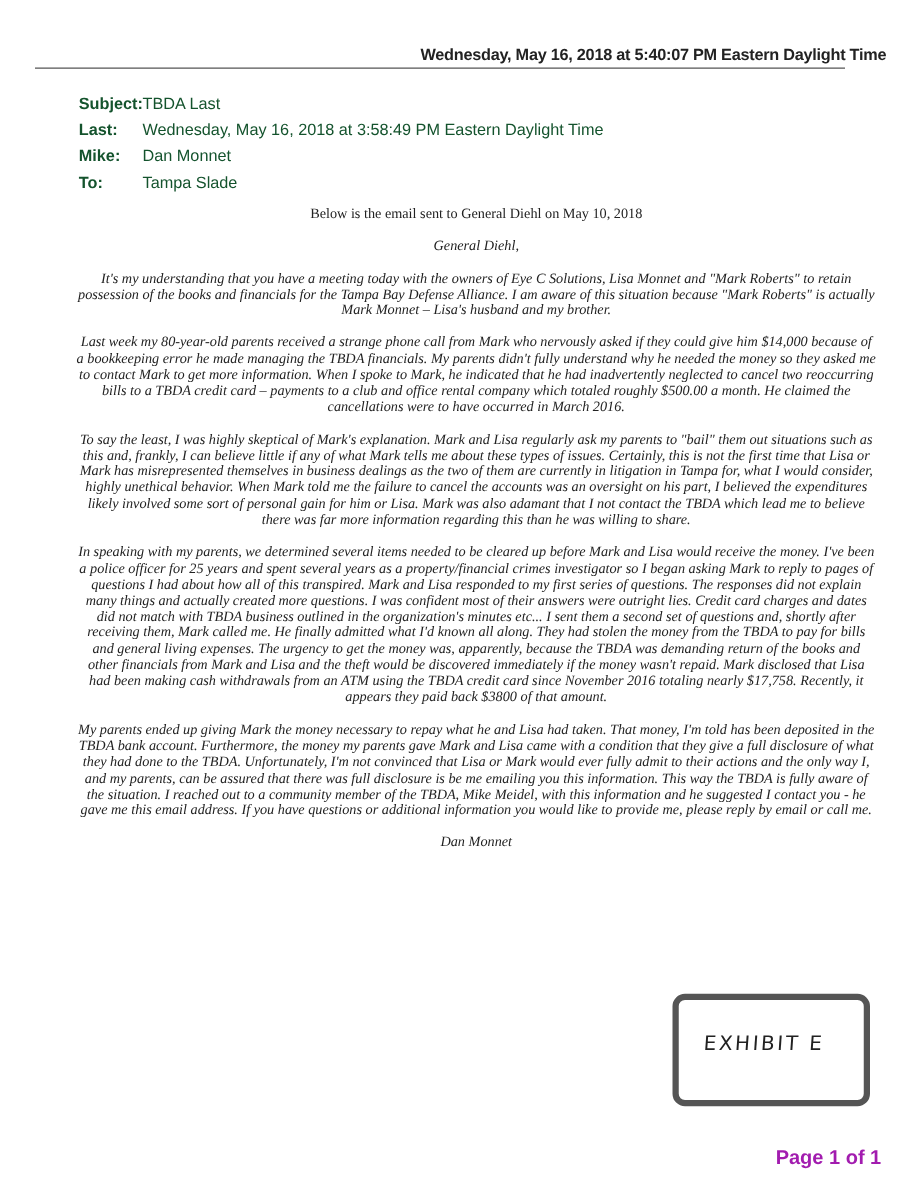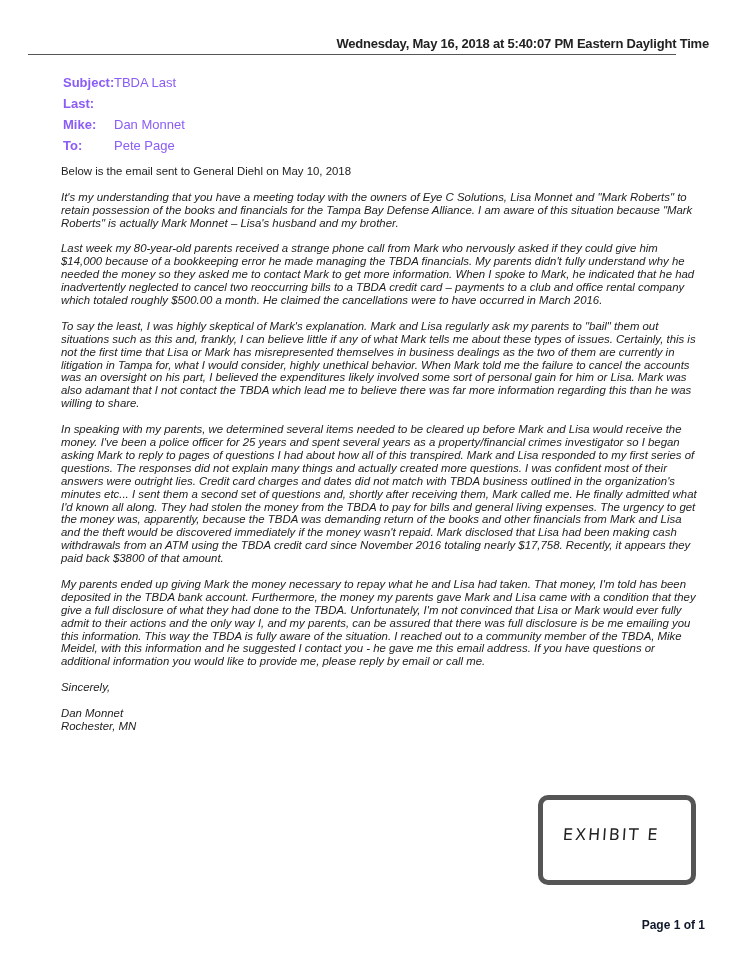--- a/index.html
+++ b/index.html
@@ -7,81 +7,81 @@
   .header-date {
     position: absolute; left: 0; right: 0; top: 36px;
     text-align: right; padding-right: 29px;
     font-family: "Liberation Sans", sans-serif; font-weight: bold; font-size: 13px; color: #222;
     letter-spacing: -0.2px;
   }
   .header-rule {
     position: absolute; left: 28px; width: 648px; top: 54px; height: 0;
     border-top: 1.5px solid #555;
   }
-  .meta { position: absolute; left: 63px; top: 72px; font-family: "Liberation Sans", sans-serif; font-size: 13px; color: #8b5cf6; }
+  .meta { position: absolute; left: 63px; top: 72px; font-family: "Liberation Sans", sans-serif; font-size: 13px; color: #14532d; }
   .meta-row { display: flex; height: 21px; align-items: center; }
   .meta-label { width: 51px; font-weight: bold; }
   .meta-value { }
   .body-text {
     position: absolute; left: 61px; top: 165px; width: 640px;
-    font-family: Liberation Sans, sans-serif; font-size: 11.4px; line-height: 12.9px; color: #222;
+    font-family: Liberation Serif, serif; font-size: 11.4px; line-height: 12.9px; color: #222; text-align: center;
   }
   .body-text p { margin: 0 0 12.9px 0; }
   .intro { font-style: normal; }
   .it { font-style: italic; }
   .sig p { margin: 0; }
   .exhibit {
     position: absolute; left: 538px; top: 795px; width: 148px; height: 80px;
     border: 5px solid #555; border-radius: 10px; background: #fff;
   }
   .exhibit-label {
     position: absolute; left: 20px; top: 25px;
     font-family: "DejaVu Sans", sans-serif; font-size: 16px; letter-spacing: 2px; color: #222;
     transform: skewX(-4deg);
   }
   .page-num {
     position: absolute; right: 33px; top: 918px;
-    font-family: "Liberation Sans", sans-serif; font-weight: bold; font-size: 12px; color: #0f172a;
+    font-family: "Liberation Sans", sans-serif; font-weight: bold; font-size: 16px; color: #a21caf;
   }
 </style>
 </head>
 <body>
 
 <div class="header-date">Wednesday, May 16, 2018 at 5:40:07 PM Eastern Daylight Time</div>
 <div class="header-rule"></div>
 
 <div class="meta">
   <div class="meta-row">
     <span class="meta-label">Subject:</span>
     <span class="meta-value">TBDA Last</span>
   </div>
   <div class="meta-row">
     <span class="meta-label">Last:</span>
+    <span class="meta-value">Wednesday, May 16, 2018 at 3:58:49 PM Eastern Daylight Time</span>
   </div>
   <div class="meta-row">
     <span class="meta-label">Mike:</span>
     <span class="meta-value">Dan Monnet</span>
   </div>
   <div class="meta-row">
     <span class="meta-label">To:</span>
-    <span class="meta-value">Pete Page</span>
+    <span class="meta-value">Tampa Slade</span>
   </div>
 </div>
 
 <div class="body-text">
   <p class="intro">Below is the email sent to General Diehl on May 10, 2018</p>
+  <p class="it">General Diehl,</p>
   <p class="it">It's my understanding that you have a meeting today with the owners of Eye C Solutions, Lisa Monnet and "Mark Roberts" to retain possession of the books and financials for the Tampa Bay Defense Alliance.  I am aware of this situation because "Mark Roberts" is actually Mark Monnet – Lisa's husband and my brother.</p>
   <p class="it">Last week my 80-year-old parents received a strange phone call from Mark who nervously asked if they could give him $14,000 because of a bookkeeping error he made managing the TBDA financials.  My parents didn't fully understand why he needed the money so they asked me to contact Mark to get more information.  When I spoke to Mark, he indicated that he had inadvertently neglected to cancel two reoccurring bills to a TBDA credit card – payments to a club and office rental company which totaled roughly $500.00 a month.  He claimed the cancellations were to have occurred in March 2016.</p>
   <p class="it">To say the least, I was highly skeptical of Mark's explanation.  Mark and Lisa regularly ask my parents to "bail" them out situations such as this and, frankly, I can believe little if any of what Mark tells me about these types of issues. Certainly, this is not the first time that Lisa or Mark has misrepresented themselves in business dealings as the two of them are currently in litigation in Tampa for, what I would consider, highly unethical behavior. When Mark told me the failure to cancel the accounts was an oversight on his part, I believed the expenditures likely involved some sort of personal gain for him or Lisa.  Mark was also adamant that I not contact the TBDA which lead me to believe there was far more information regarding this than he was willing to share.</p>
   <p class="it">In speaking with my parents, we determined several items needed to be cleared up before Mark and Lisa would receive the money.  I've been a police officer for 25 years and spent several years as a property/financial crimes investigator so I began asking Mark to reply to pages of questions I had about how all of this transpired.  Mark and Lisa responded to my first series of questions.  The responses did not explain many things and actually created more questions.  I was confident most of their answers were outright lies.  Credit card charges and dates did not match with TBDA business outlined in the organization's minutes etc... I sent them a second set of questions and, shortly after receiving them, Mark called me.  He finally admitted what I'd known all along.  They had stolen the money from the TBDA to pay for bills and general living expenses.  The urgency to get the money was, apparently, because the TBDA was demanding return of the books and other financials from Mark and Lisa and the theft would be discovered immediately if the money wasn't repaid.  Mark disclosed that Lisa had been making cash withdrawals from an ATM using the TBDA credit card since November 2016 totaling nearly $17,758.  Recently, it appears they paid back $3800 of that amount.</p>
   <p class="it">My parents ended up giving Mark the money necessary to repay what he and Lisa had taken.  That money, I'm told has been deposited in the TBDA bank account.  Furthermore, the money my parents gave Mark and Lisa came with a condition that they give a full disclosure of what they had done to the TBDA.  Unfortunately, I'm not convinced that Lisa or Mark would ever fully admit to their actions and the only way I, and my parents, can be assured that there was full disclosure is be me emailing you this information.  This way the TBDA is fully aware of the situation.  I reached out to a community member of the TBDA, Mike Meidel, with this information and he suggested I contact you - he gave me this email address.  If you have questions or additional information you would like to provide me, please reply by email or call me.</p>
-  <p class="it">Sincerely,</p>
   <div class="sig it">
     <p>Dan Monnet</p>
-    <p>Rochester, MN</p>
   </div>
 </div>
 
 <div class="exhibit">
   <span class="exhibit-label">EXHIBIT E</span>
 </div>
 
 <div class="page-num">Page 1 of 1</div>
 
 </body></html>

